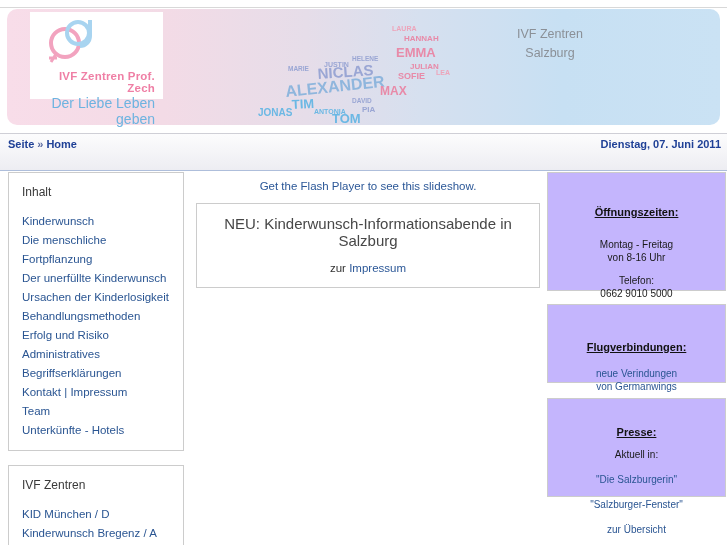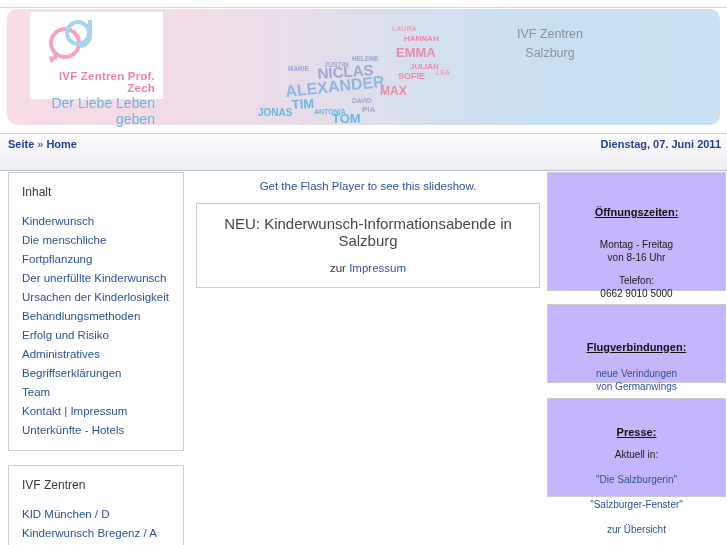--- a/index.html
+++ b/index.html
@@ -125,22 +125,22 @@
     <div class="side-box">
       <div class="side-title">Inhalt</div>
       <a class="side-link">Kinderwunsch</a>
       <a class="side-link">Die menschliche Fortpflanzung</a>
       <a class="side-link">Der unerfüllte Kinderwunsch</a>
       <a class="side-link">Ursachen der Kinderlosigkeit</a>
       <a class="side-link">Behandlungsmethoden</a>
       <a class="side-link">Erfolg und Risiko</a>
       <a class="side-link">Administratives</a>
       <a class="side-link">Begriffserklärungen</a>
+      <a class="side-link">Kontakt | Impressum</a>
       <a class="side-link">Team</a>
-      <a class="side-link">Kontakt | Impressum</a>
       <a class="side-link">Unterkünfte - Hotels</a>
     </div>
     <div class="side-box">
       <div class="side-title">IVF Zentren</div>
       <a class="side-link">KID München / D</a>
       <a class="side-link">Kinderwunsch Bregenz / A</a>
 
     </div>
   </div>
 

